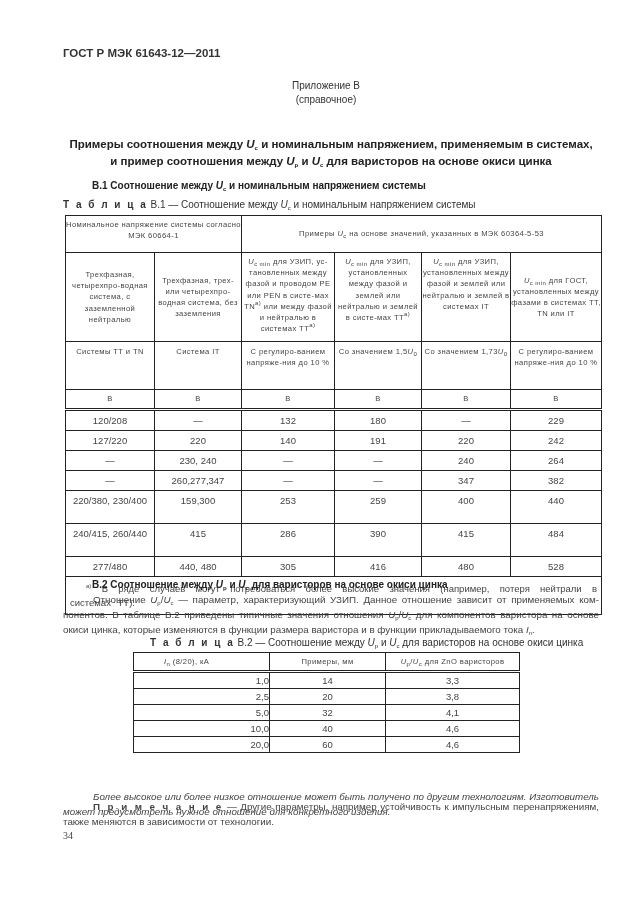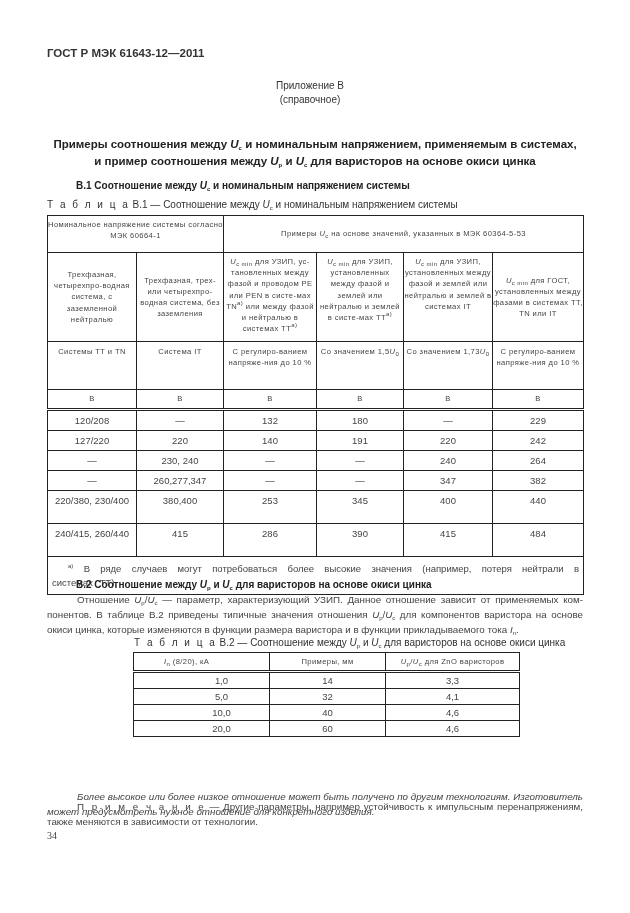--- a/index.html
+++ b/index.html
@@ -1,49 +1,49 @@
 <!DOCTYPE html>
 <html><head>
 <meta charset="utf-8">
 <style>
   html, body { margin: 0; padding: 0; background: #ffffff; }
   body { width: 630px; height: 913px; position: relative; overflow: hidden;
          font-family: "Liberation Sans", "DejaVu Sans", sans-serif; color: #222; }
-  .abs { position: absolute; }
+  .abs { position: absolute; margin-left: 16px; }
   .hdr { left: 47px; top: 47px; font-size: 11.5px; font-weight: bold; color: #333; }
   .app { left: 0; width: 620px; text-align: center; font-size: 10px; color: #333; }
   .title { left: 30px; width: 570px; text-align: center; font-size: 11.5px; font-weight: bold; line-height: 17px; color: #222; }
   .sec { font-size: 10px; font-weight: bold; color: #222; }
   .cap { font-size: 10px; color: #333; }
-  .spaced { letter-spacing: 2px; }
+  .spaced { letter-spacing: 2px; font-weight: bold; }
   i.u { font-style: italic; }
   sub { font-size: 6px; vertical-align: -2px; line-height: 0; }
   sup { font-size: 6px; vertical-align: 4px; line-height: 0; }
 
   table { border-collapse: collapse; position: absolute; table-layout: fixed; }
   td { border: 1px solid #222; text-align: center; vertical-align: top; padding: 0; color: #444; }
-  #t1 { left: 47px; top: 215px; width: 536px; font-size: 8px; }
+  #t1 { left: 65px; top: 215px; width: 536px; font-size: 8px; }
   #t1 .h td { font-size: 7.6px; letter-spacing: 0.4px; line-height: 11.2px; }
   #t1 .h1 td { height: 33px; padding-top: 3px; vertical-align: top; }
   #t1 .h2 td { height: 85px; padding-top: 3px; vertical-align: top; }
   #t1 .h2 td.mid { vertical-align: middle; padding-top: 0; }
   #t1 .h3 td { height: 43px; padding-top: 4px; }
   #t1 .h4 td { height: 18px; vertical-align: middle; }
   #t1 .h4 td { border-bottom: 3px double #222; }
   #t1 .b td { font-size: 9.5px; line-height: 13px; vertical-align: top; padding-top: 3px; }
   #t1 .b1 td { height: 16px; }
   #t1 .b2 td { height: 29px; }
   #t1 .fn td { text-align: justify; font-size: 9.5px; line-height: 14px; padding: 5px 4px 4px 4px; color: #444; word-spacing: 4px; }
   #t1 .fn td .first { padding-left: 16px; }
 
   #t2 { left: 133px; top: 652px; width: 386px; }
   #t2 .h td { font-size: 7.6px; letter-spacing: 0.4px; height: 17px; vertical-align: middle; border-bottom: 3px double #222; }
   #t2 .h td.l { text-align: left; padding-left: 30px; }
   #t2 .b td { font-size: 9.5px; height: 15px; vertical-align: middle; }
-  #t2 .b td.l { text-align: center; padding-left: 40px; }
+  #t2 .b td.l { text-align: right; padding-left: 40px; }
 
   .para { left: 47px; width: 536px; font-size: 9.8px; line-height: 15px; color: #444; text-align: justify; }
   .para .ind { padding-left: 30px; }
   .pnum { left: 47px; top: 830px; font-size: 10px; color: #444; font-family: Liberation Serif, serif; }
 </style>
 </head>
 <body>
 
 <div class="abs hdr">ГОСТ Р МЭК 61643-12—2011</div>
 
@@ -124,33 +124,41 @@
   <tr class="b b1">
     <td>—</td>
         <td>260,277,347</td>
         <td>—</td>
         <td>—</td>
         <td>347</td>
         <td>382</td>
   </tr>
   <tr class="b b2">
     <td>220/380, 230/400</td>
-        <td>380,400</td>
+        <td>159,300</td>
         <td>253</td>
-        <td>345</td>
+        <td>259</td>
         <td>400</td>
         <td>440</td>
   </tr>
   <tr class="b b2">
     <td>240/415, 260/440</td>
         <td>415</td>
         <td>286</td>
         <td>390</td>
         <td>415</td>
         <td>484</td>
+  </tr>
+  <tr class="b b1">
+    <td>277/480</td>
+        <td>440, 480</td>
+        <td>305</td>
+        <td>416</td>
+        <td>480</td>
+        <td>528</td>
   </tr>
   <tr class="fn">
     <td colspan="6"><span class="first"><sup>а)</sup></span> <span>В ряде случаев могут потребоваться более высокие значения (например, потеря нейтрали в системах TT).</span></td>
   </tr>
 </tbody>
   </table>
 
 <div class="abs sec" style="left:76px; top:579px;"><span>В.2 Соотношение между  </span><i class="u">U</i><sub>p</sub><span> и </span><i class="u">U</i><sub>c</sub><span> для варисторов на основе окиси  цинка</span></div>
 
 <div class="abs para" style="top:592px;"><span class="ind"></span><span>Отношение </span><i class="u">U</i><sub>p</sub><span>/</span><i class="u">U</i><sub>c</sub><span> — параметр, характеризующий УЗИП. Данное отношение зависит от применяемых ком-понентов. В таблице В.2 приведены типичные значения отношения </span><i class="u">U</i><sub>p</sub><span>/</span><i class="u">U</i><sub>c</sub><span> для компонентов варистора на основе окиси цинка, которые изменяются в функции размера варистора и в функции прикладываемого тока </span><i class="u">I</i><sub>n</sub><span>.</span></div>
@@ -168,20 +176,25 @@
     <td class="l"><i class="u">I</i><sub>n</sub><span> (8/20), кА</span></td>
     <td>Примеры, мм</td>
     <td><i class="u">U</i><sub>p</sub><span>/</span><i class="u">U</i><sub>c</sub><span>  для ZnO варисторов</span></td>
   </tr>
   <tr class="b">
         <td class="l">1,0</td>
         <td>14</td>
         <td>3,3</td>
       </tr>
   <tr class="b">
+        <td class="l">2,5</td>
+        <td>20</td>
+        <td>3,8</td>
+      </tr>
+  <tr class="b">
         <td class="l">5,0</td>
         <td>32</td>
         <td>4,1</td>
       </tr>
   <tr class="b">
         <td class="l">10,0</td>
         <td>40</td>
         <td>4,6</td>
       </tr>
   <tr class="b">

